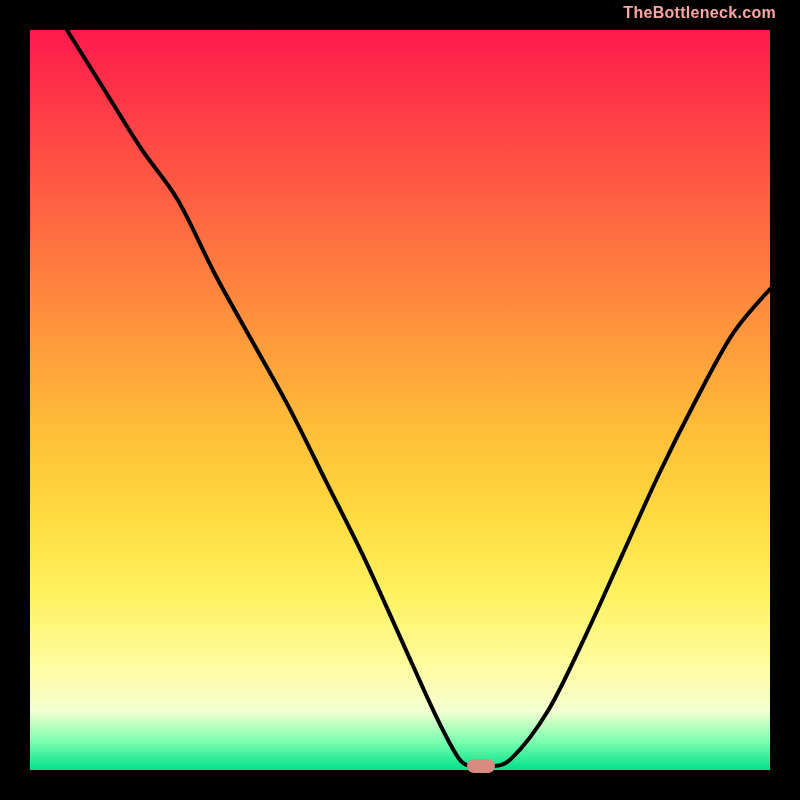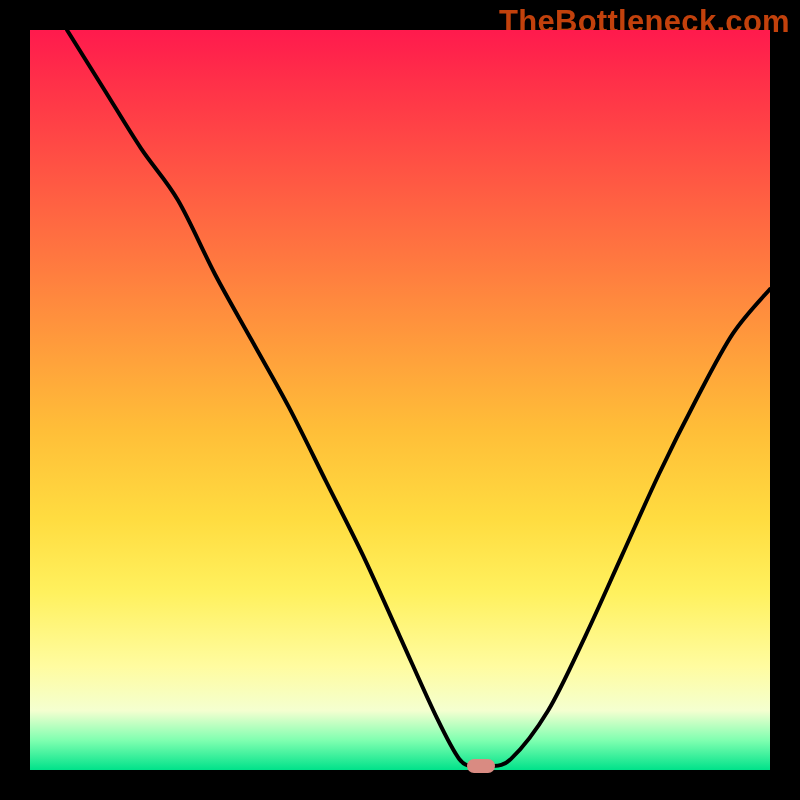--- a/index.html
+++ b/index.html
@@ -36,23 +36,23 @@
       #fff15e 76%,
       #fffca0 86%,
       #f4ffd0 92%,
       #7fffb0 96%,
       #00e28a 100%
     );
   }
   .watermark {
     position: absolute;
     top: 4px;
-    right: 10px;
-    color: #c2410c;
-    font-size: 31px;
+    right: 24px;
+    color: #fca5a5;
+    font-size: 16px;
     font-weight: 600;
     letter-spacing: 0.3px;
   }
   svg.curve {
     position: absolute;
     left: 0;
     top: 0;
     width: 740px;
     height: 740px;
     overflow: visible;

